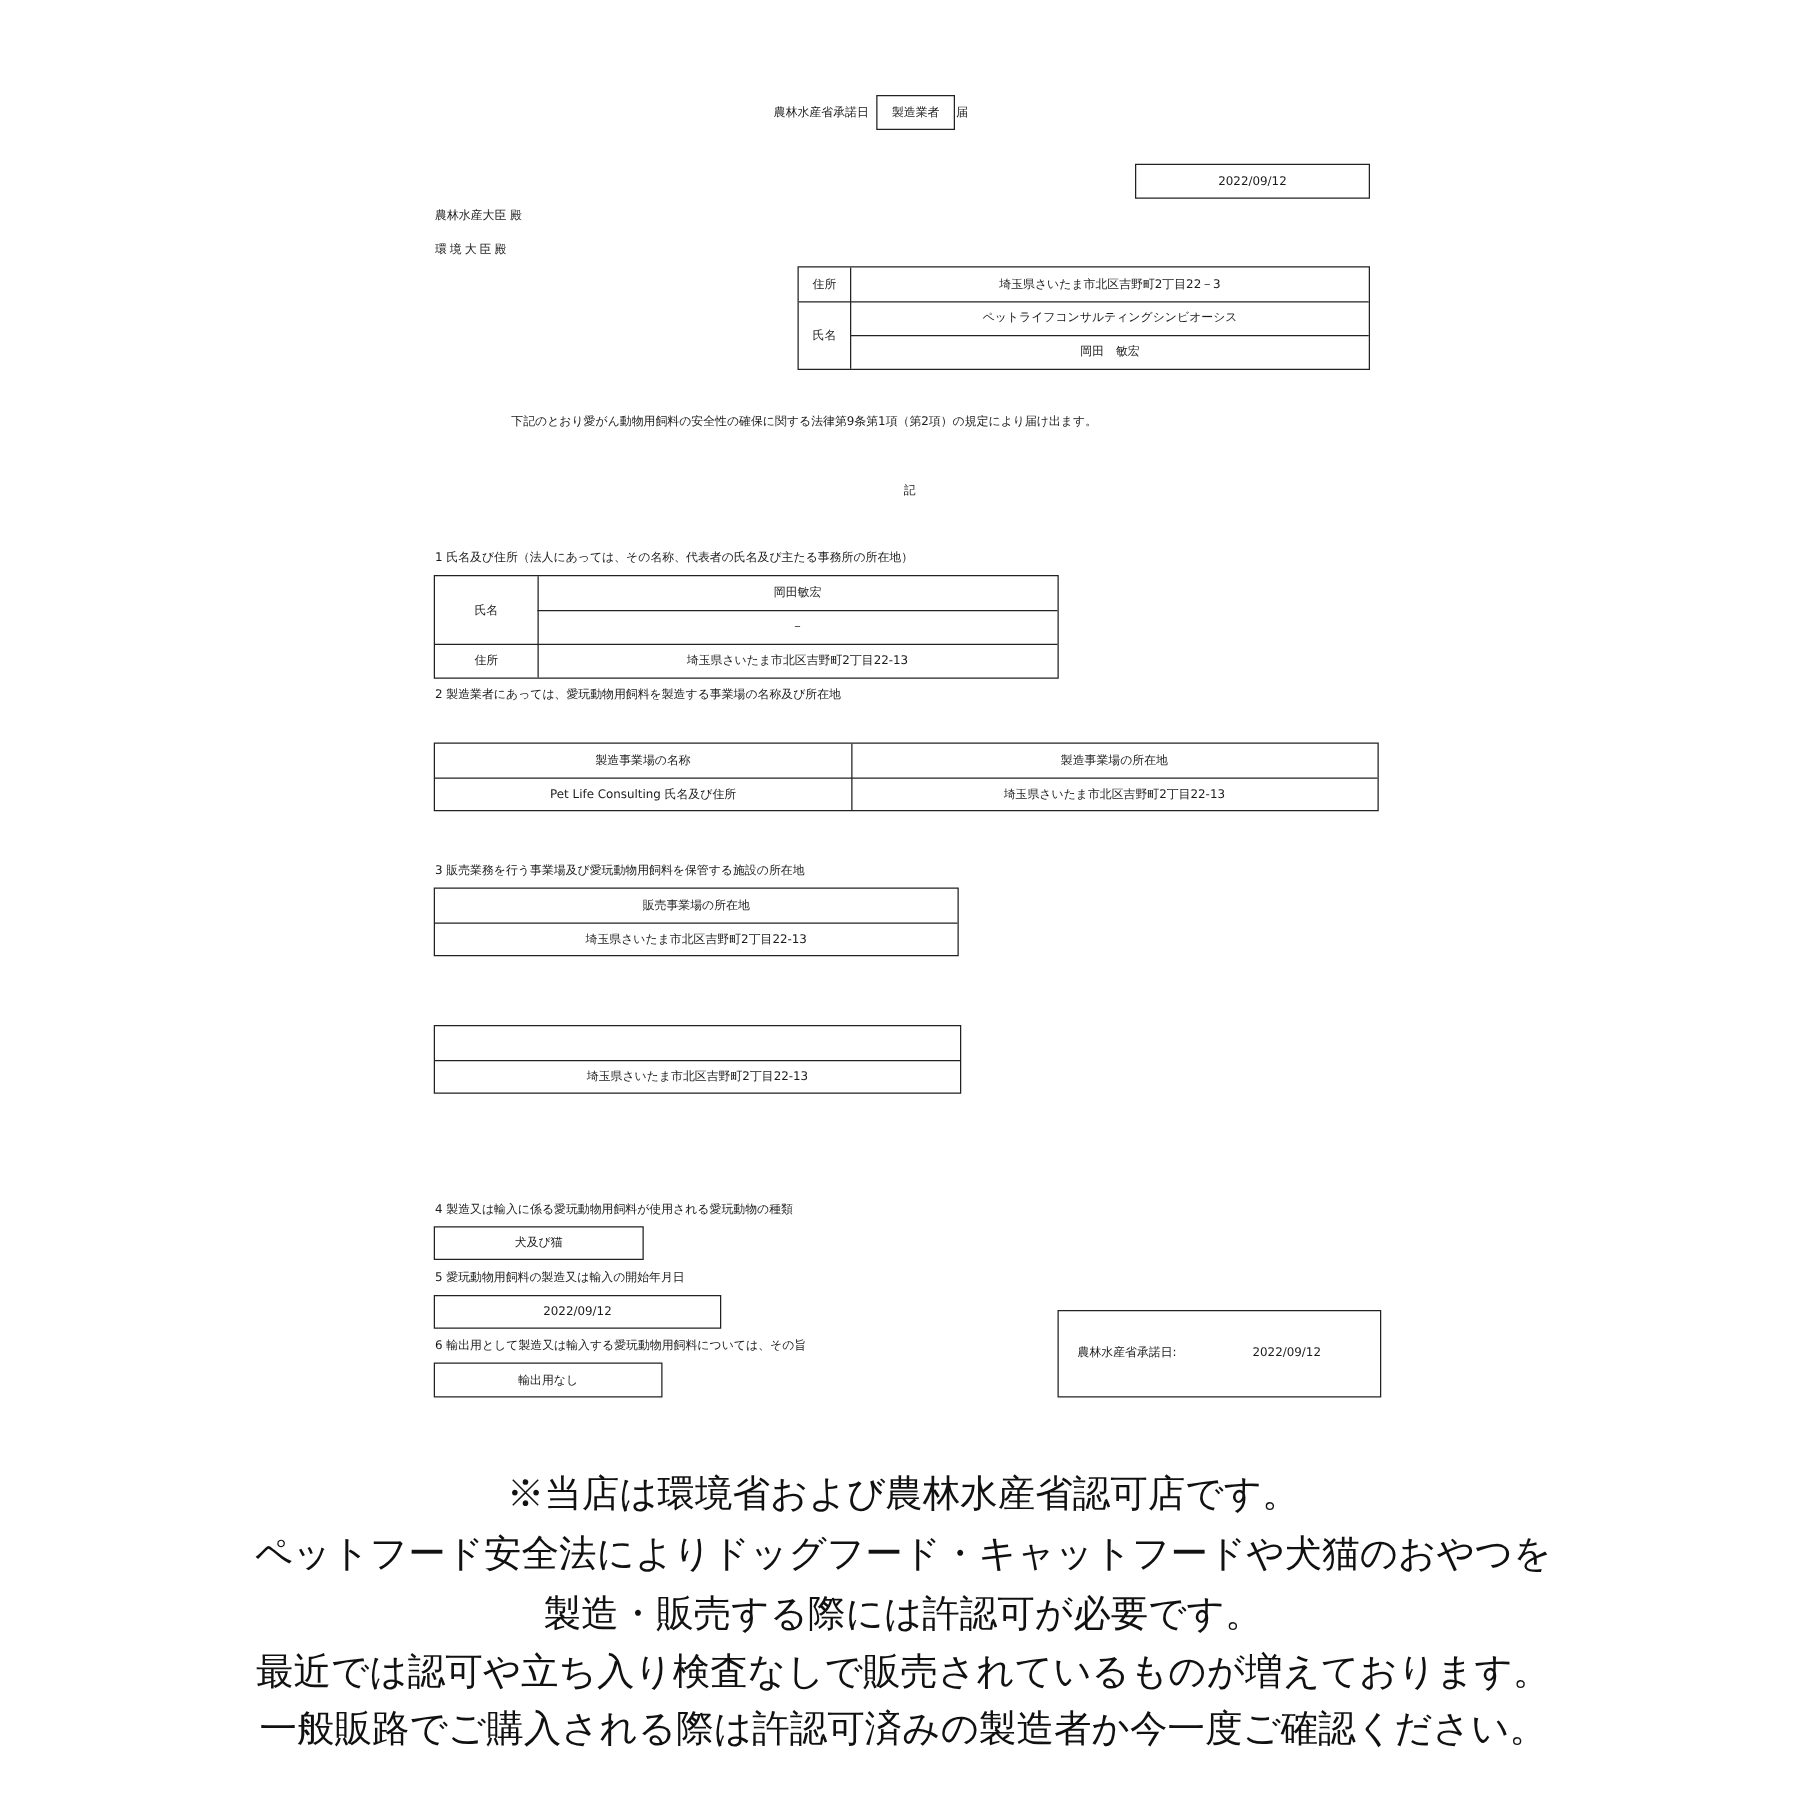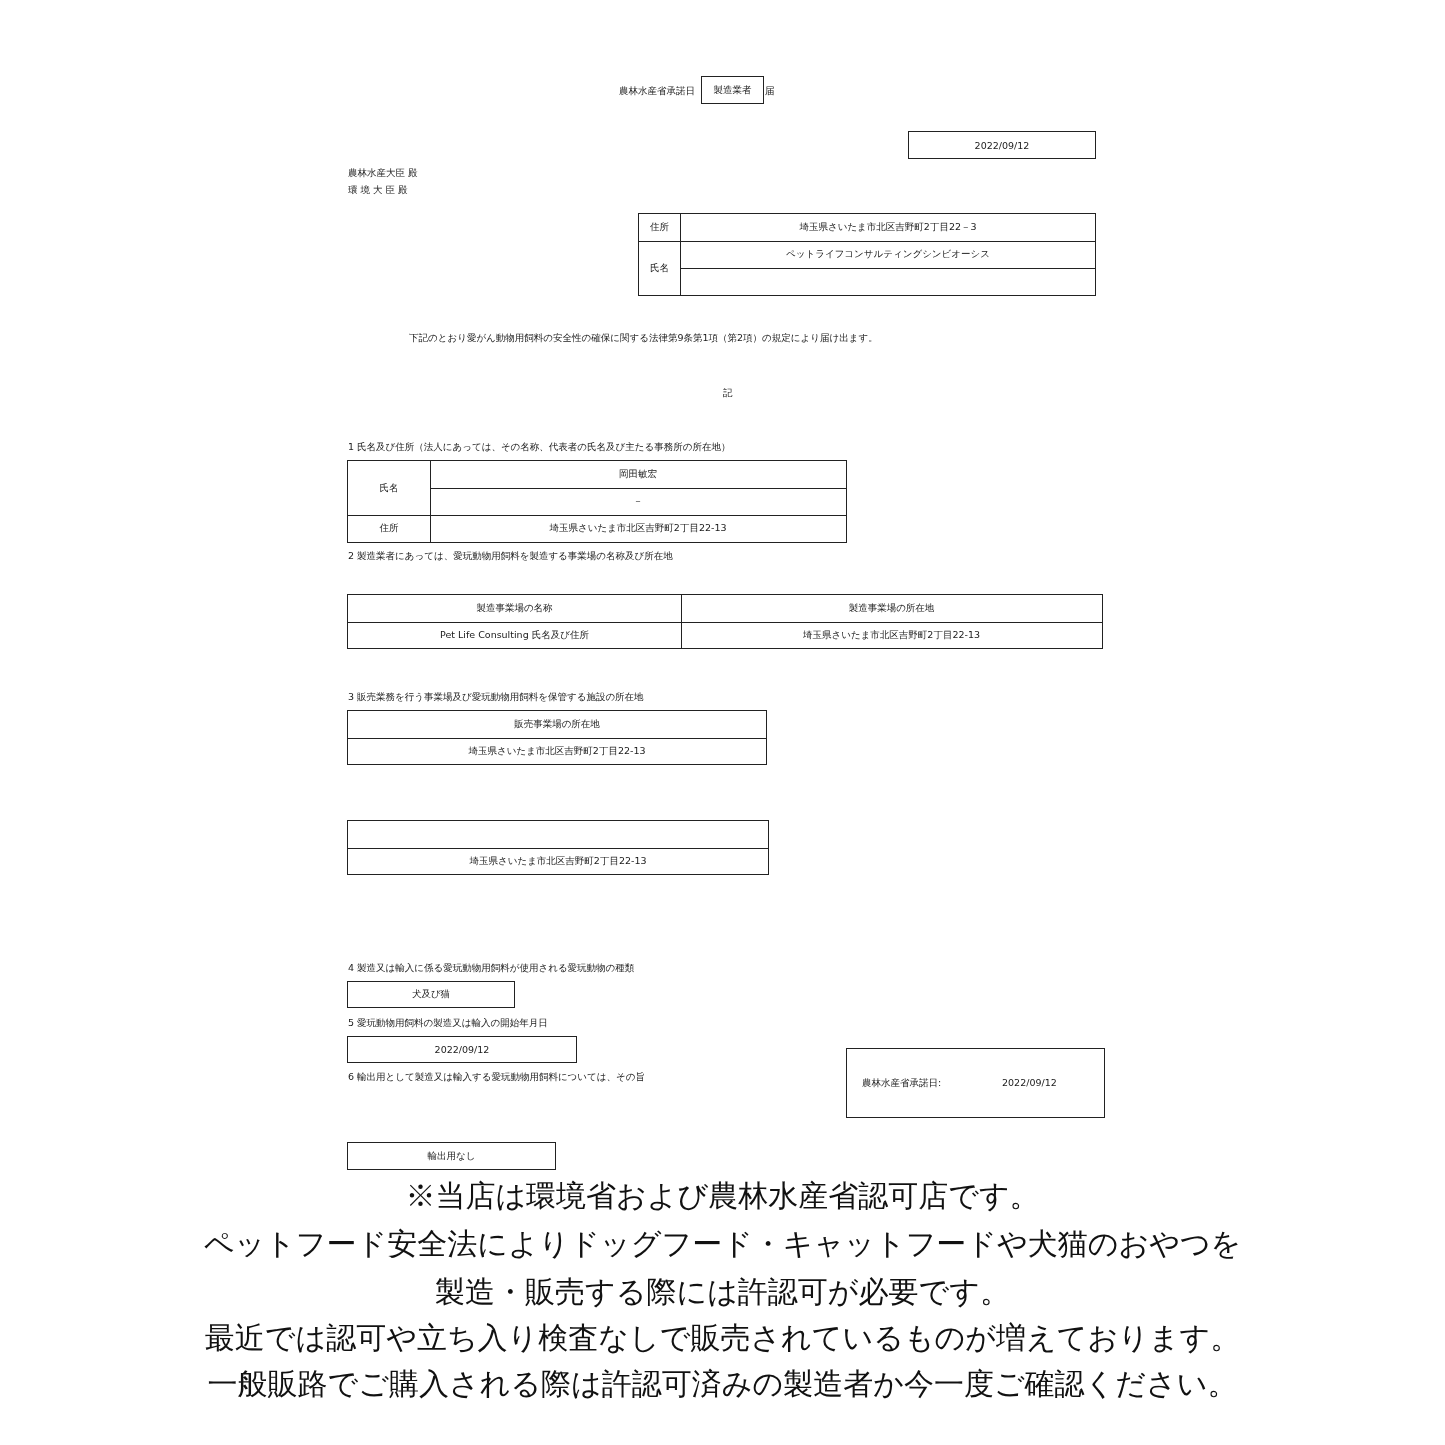--- a/index.html
+++ b/index.html
@@ -33,30 +33,31 @@
     <span class="cell" style="left:0; top:0; width:100%; height:100%;">製造業者</span>
   </div>
   <span class="abs sm" style="left:765px; top:86px;">届</span>
 </div>
 
 <div class="box" style="left:908px; top:131px; width:188px; height:28px;">
   <span class="cell" style="left:0; top:0; width:100%; height:100%;">2022/09/12</span>
 </div>
 
 <span class="abs sm" style="left:348px; top:168px;">農林水産大臣 殿</span>
-<span class="abs sm" style="left:348px; top:185px;">環 境 大 臣 殿</span>
+<span class="abs sm" style="left:348px; top:196px;font-family:Liberation Serif, serif;">環 境 大 臣 殿</span>
 
 <div class="box" style="left:638px; top:213px; width:458px; height:83px;">
   <div class="vline" style="left:41px; top:0; height:100%;"></div>
   <div class="hline" style="left:0; top:27px; width:100%;"></div>
   <div class="hline" style="left:41px; top:54px; width:calc(100% - 41px);"></div>
   <span class="cell" style="left:0; top:0; width:41px; height:27px;">住所</span>
   <span class="cell" style="left:41px; top:0; width:416px; height:27px;">埼玉県さいたま市北区吉野町2丁目22－3</span>
   <span class="cell" style="left:0; top:27px; width:41px; height:54px;">氏名</span>
   <span class="cell" style="left:41px; top:27px; width:416px; height:27px;">ペットライフコンサルティングシンビオーシス</span>
+  <span class="cell" style="left:41px; top:54px; width:416px; height:27px;">岡田　敏宏</span>
 </div>
 
 <span class="abs sm" style="left:409px; top:333px;">下記のとおり愛がん動物用飼料の安全性の確保に関する法律第9条第1項（第2項）の規定により届け出ます。</span>
 <span class="abs sm" style="left:723px; top:388px;">記</span>
 
 <span class="abs sm" style="left:348px; top:442px;">1  氏名及び住所（法人にあっては、その名称、代表者の氏名及び主たる事務所の所在地）</span>
 <div class="box" style="left:347px; top:460px; width:500px; height:83px;">
   <div class="vline" style="left:82px; top:0; height:100%;"></div>
   <div class="hline" style="left:82px; top:27px; width:calc(100% - 82px);"></div>
   <div class="hline" style="left:0; top:54px; width:100%;"></div>
@@ -92,21 +93,21 @@
 <div class="box" style="left:347px; top:981px; width:168px; height:27px;">
   <span class="cell" style="left:0; top:0; width:100%; height:100%;">犬及び猫</span>
 </div>
 
 <span class="abs sm" style="left:348px; top:1018px;">5  愛玩動物用飼料の製造又は輸入の開始年月日</span>
 <div class="box" style="left:347px; top:1036px; width:230px; height:27px;">
   <span class="cell" style="left:0; top:0; width:100%; height:100%;">2022/09/12</span>
 </div>
 
 <span class="abs sm" style="left:348px; top:1072px;">6  輸出用として製造又は輸入する愛玩動物用飼料については、その旨</span>
-<div class="box" style="left:347px; top:1142px; width:209px; height:28px;">
+<div class="box" style="left:347px; top:1090px; width:183px; height:28px;">
   <span class="cell" style="left:0; top:0; width:100%; height:100%;">輸出用なし</span>
 </div>
 
 <div class="box" style="left:846px; top:1048px; width:259px; height:70px;">
   <span class="abs sm" style="left:15px; top:29px;">農林水産省承諾日:</span>
   <span class="abs sm" style="left:155px; top:29px;">2022/09/12</span>
 </div>
 
 <div>
   <div class="notice" style="top:1181px;">※当店は環境省および農林水産省認可店です。</div>

